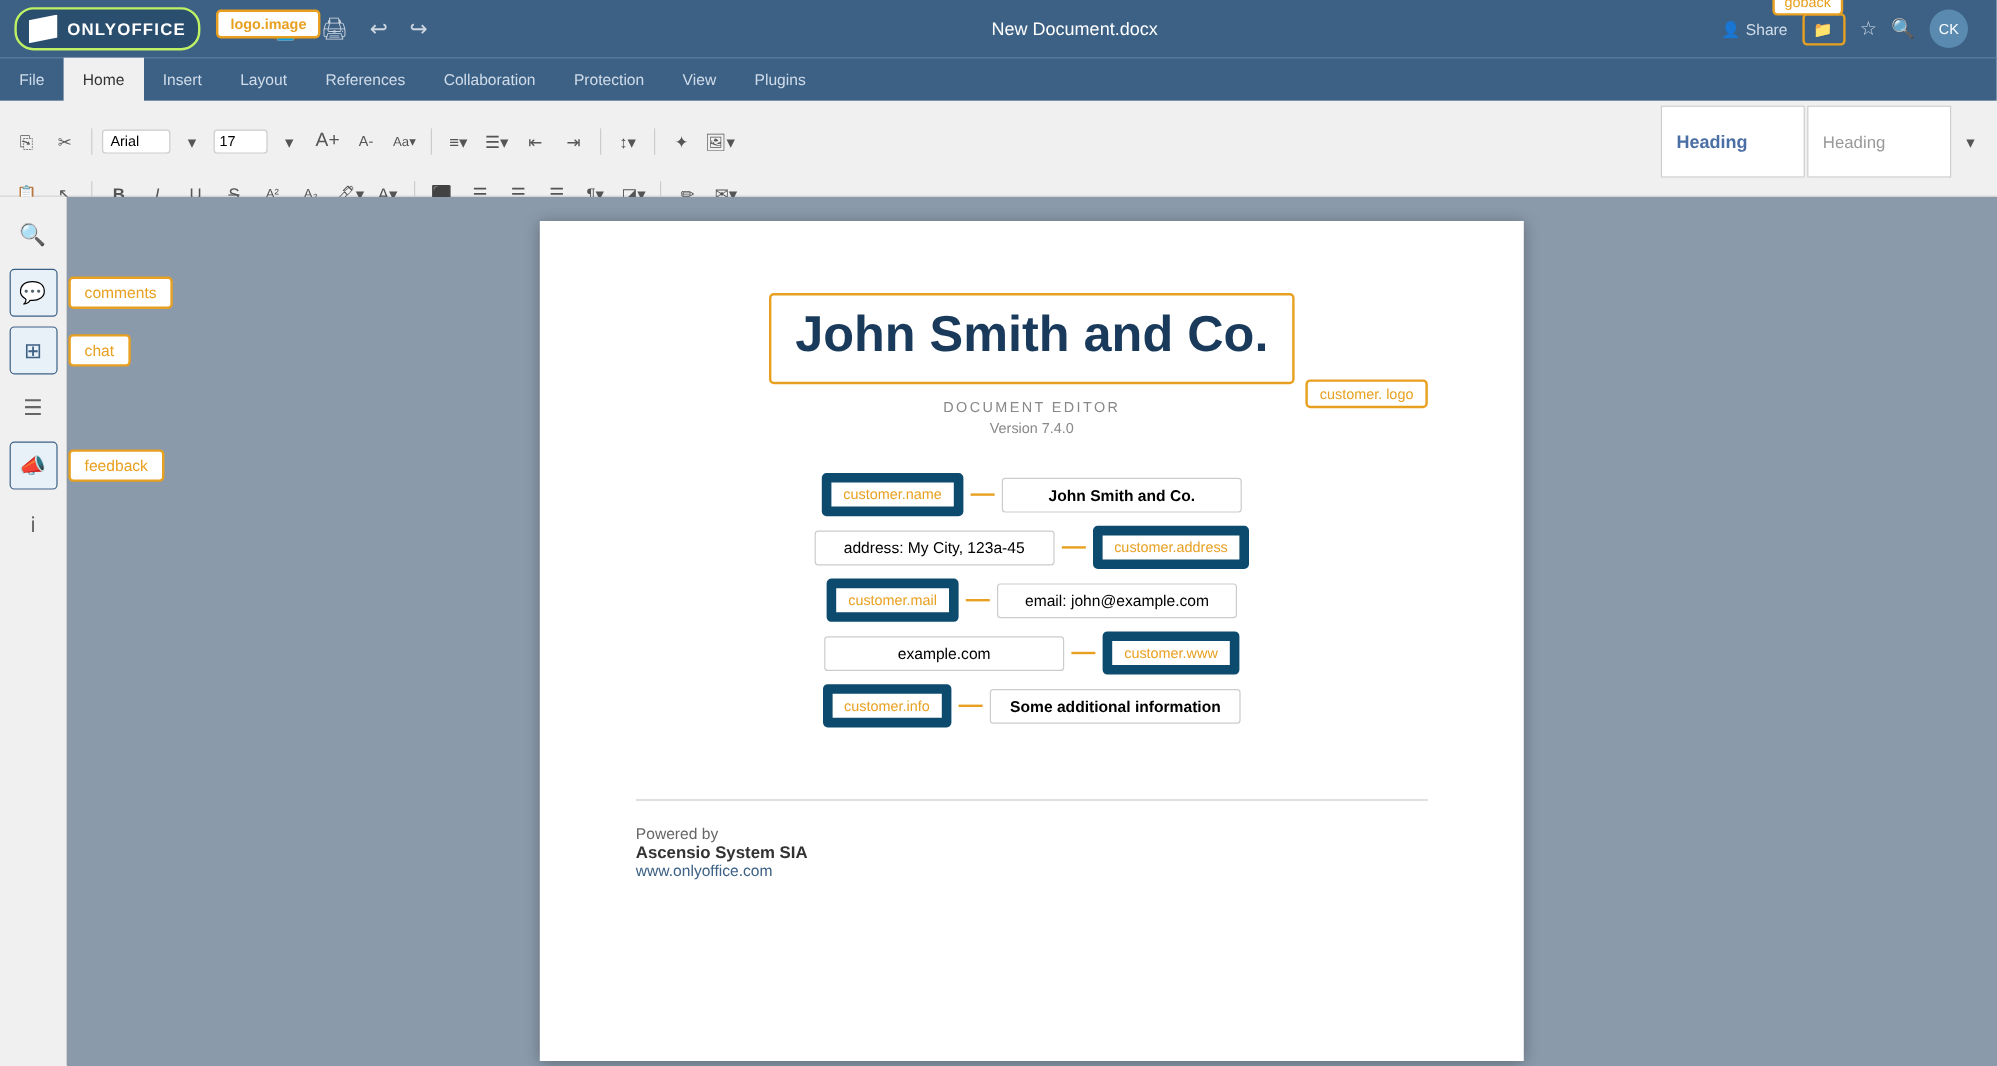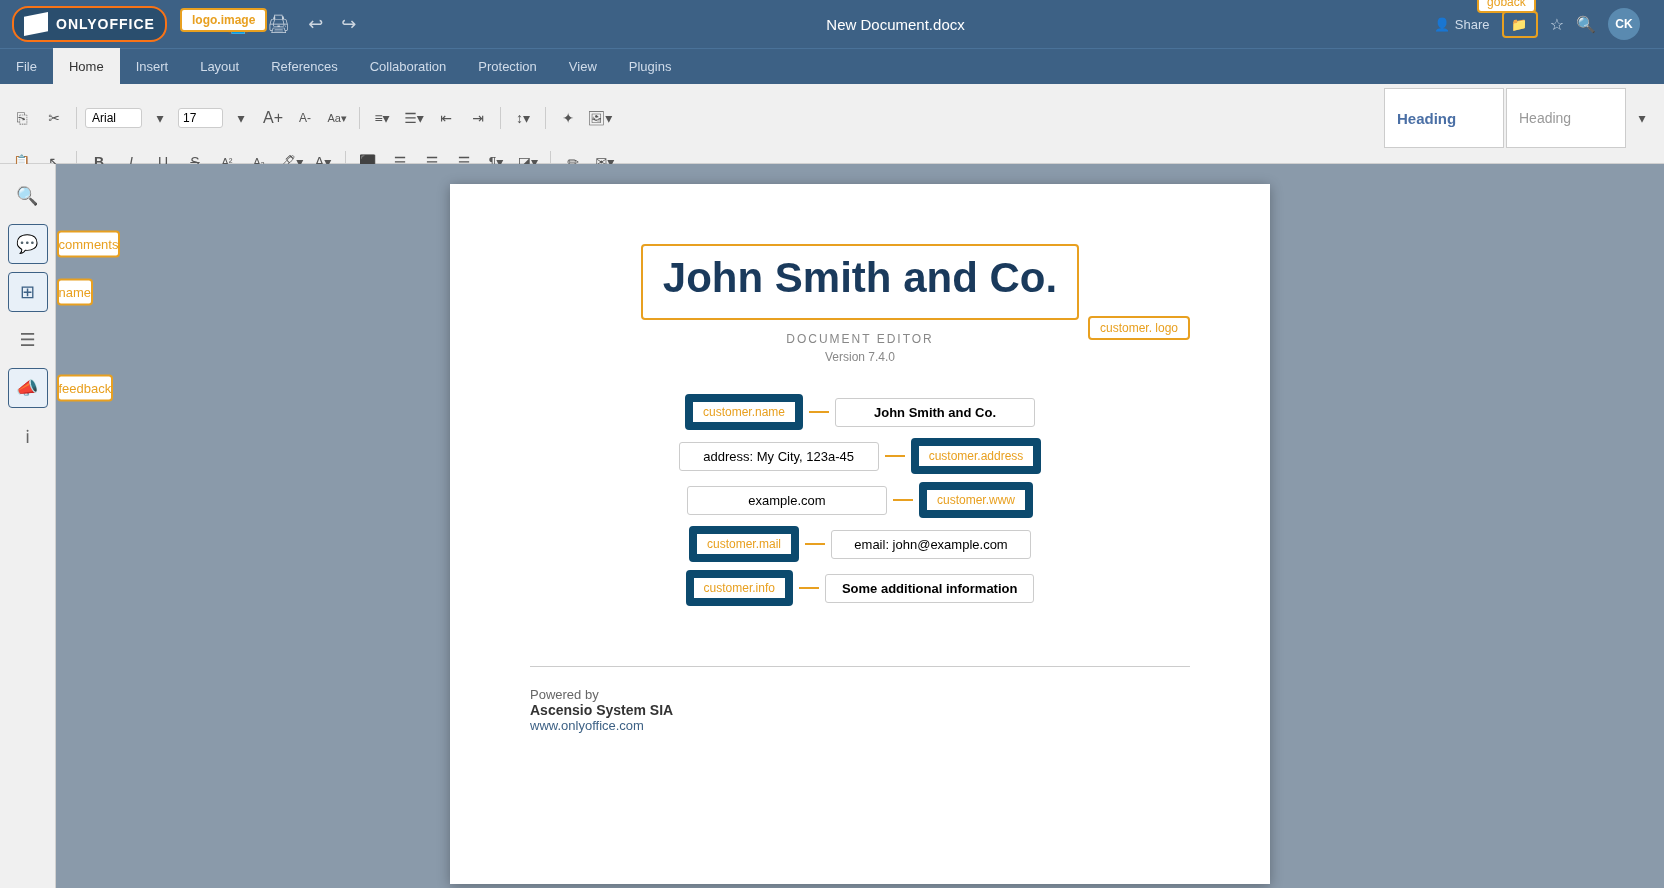--- a/index.html
+++ b/index.html
@@ -9,21 +9,21 @@
     .title-bar {
       background: #3d6185;
       height: 48px;
       display: flex;
       align-items: center;
       padding: 0 12px;
       position: relative;
     }
     .logo-area {
       background: #2a4e6e;
-      border: 2px solid #f97316;
+      border: 2px solid #bef264;
       border-radius: 16px;
       padding: 4px 10px;
       display: flex;
       align-items: center;
       gap: 8px;
       cursor: pointer;
     }
     .logo-icon {
       width: 24px; height: 24px;
       background: white;
@@ -44,21 +44,21 @@
     .title-bar-icon {
       color: #cdd6e0;
       font-size: 18px;
       cursor: pointer;
     }
     .avatar {
       width: 32px; height: 32px;
       background: #5a8ab0;
       border-radius: 50%;
       display: flex; align-items: center; justify-content: center;
-      color: white; font-size: 12px; font-weight: bold;
+      color: white; font-size: 12px; font-weight: normal;
       cursor: pointer;
     }
 
     
     .menu-bar {
       background: #3d6185;
       height: 36px;
       display: flex;
       align-items: center;
       padding: 0 0 0 0;
@@ -225,21 +225,21 @@
       border: 1px solid #3d6185;
     }
     .sidebar-label-bubble {
       position: absolute;
       left: 48px;
       top: 50%;
       transform: translateY(-50%);
       background: white;
       border: 2px solid #e8a020;
       border-radius: 4px;
-      padding: 4px 0;
+      padding: 4px 12px;
       color: #e8a020;
       font-size: 13px;
       white-space: nowrap;
       z-index: 10;
     }
 
     
     .doc-area {
       flex: 1;
       background: #8a9aaa;
@@ -510,21 +510,21 @@
     </div>
     <div class="sidebar-icon active" style="position:relative;">
       <span>💬</span>
       <div class="sidebar-label-bubble">
         <span>comments</span>
       </div>
     </div>
     <div class="sidebar-icon active" style="position:relative;">
       <span>⊞</span>
       <div class="sidebar-label-bubble">
-        <span>name</span>
+        <span>chat</span>
       </div>
     </div>
     <div class="sidebar-icon">
       <span>☰</span>
     </div>
     <div class="sidebar-icon active" style="position:relative;">
       <span>📣</span>
       <div class="sidebar-label-bubble">
         <span>feedback</span>
       </div>
@@ -553,29 +553,29 @@
         <div class="doc-field-box bold">John Smith and Co.</div>
       </div>
 
       <div class="ann-container">
         <div class="doc-field-box">address: My City, 123a-45</div>
         <div class="ann-dash"></div>
         <div class="ann-label">customer.address</div>
       </div>
 
       <div class="ann-container">
+        <div class="ann-label">customer.mail</div>
+        <div class="ann-dash"></div>
+        <div class="doc-field-box">email: john@example.com</div>
+      </div>
+
+      <div class="ann-container">
         <div class="doc-field-box">example.com</div>
         <div class="ann-dash"></div>
         <div class="ann-label">customer.www</div>
-      </div>
-
-      <div class="ann-container">
-        <div class="ann-label">customer.mail</div>
-        <div class="ann-dash"></div>
-        <div class="doc-field-box">email: john@example.com</div>
       </div>
 
       <div class="ann-container">
         <div class="ann-label">customer.info</div>
         <div class="ann-dash"></div>
         <div class="doc-field-box bold">Some additional information</div>
       </div>
 
       <div class="doc-footer">
         <div class="powered">Powered by</div>

